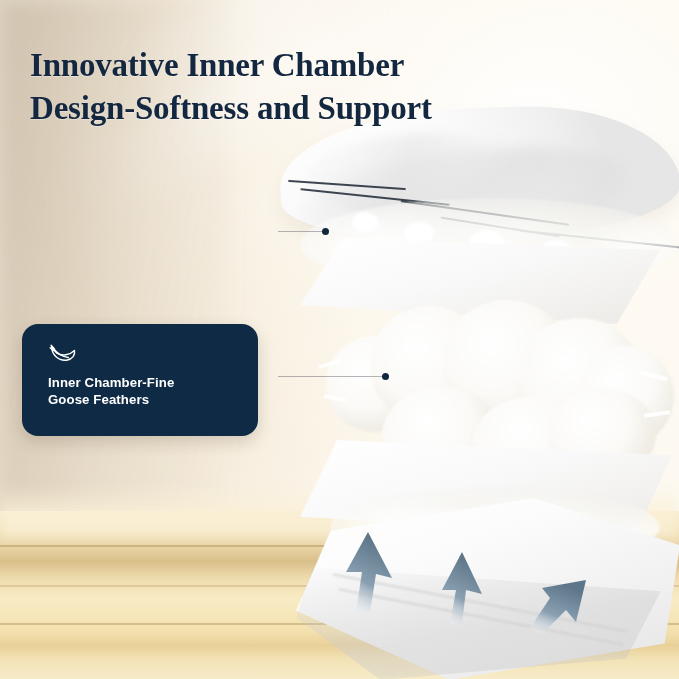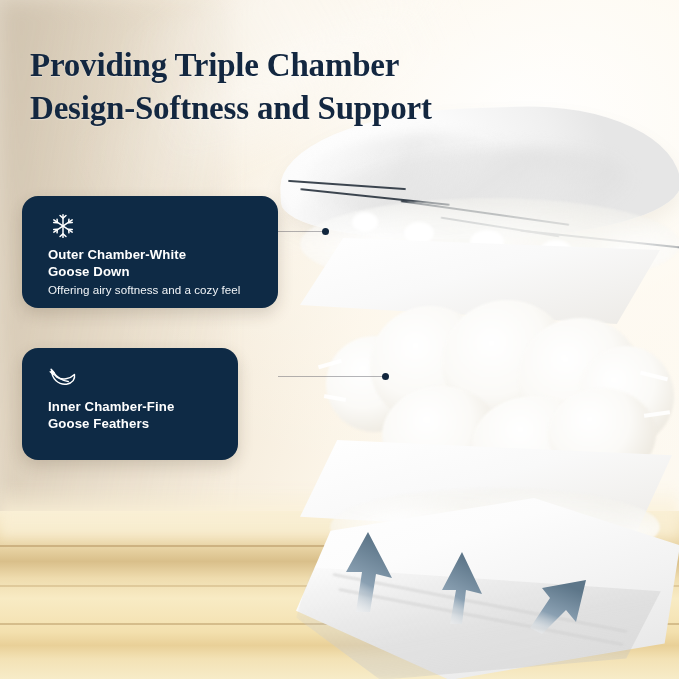--- a/index.html
+++ b/index.html
@@ -220,21 +220,21 @@
   .card {
     position: absolute;
     background: #0e2a45;
     border-radius: 16px;
     box-shadow: 0 6px 16px rgba(60,45,25,0.18);
     color: #ffffff;
     box-sizing: border-box;
     padding: 16px 18px 16px 26px;
   }
   .card-1 { left: 22px; top: 196px;  width: 256px; height: 112px; }
-  .card-2 { left: 22px; top: 348px;  width: 216px; height: 112px; }
+  .card-2 { left: 22px; top: 324px;  width: 236px; height: 112px; }
 
   .card-icon { width: 30px; height: 28px; display: block; margin-bottom: 7px; }
   .card-title {
     font-size: 13.2px;
     font-weight: bold;
     line-height: 1.25;
     letter-spacing: 0.1px;
     white-space: pre-line;
     margin: 0 0 2px 0;
   }
@@ -354,46 +354,28 @@
         <linearGradient id="ag3" x1="0" y1="1" x2="0.4" y2="0">
           <stop offset="0%" stop-color="#ffffff" stop-opacity="0.25"></stop>
           <stop offset="45%" stop-color="#8aa0b2"></stop>
           <stop offset="100%" stop-color="#5d7689"></stop>
         </linearGradient>
       </defs>
       <path d="M6 70 L26 40 L18 30 L62 22 L52 64 L42 52 L18 76 Z" fill="url(#ag3)"></path>
     </svg>
   </div>
 
-  <h1 class="title">Providing Triple Chamber
+  <h1 class="title">Innovative Inner Chamber
 Design-Softness and Support</h1>
 
   <div class="connector conn-1"></div>
   <div class="conn-dot dot-1"></div>
   <div class="connector conn-2"></div>
   <div class="conn-dot dot-2"></div>
 
-  <div class="card card-1">
-    <svg class="card-icon" viewBox="0 0 32 32">
-      <g stroke="#ffffff" stroke-width="1.7" stroke-linecap="round" fill="none">
-        <line x1="16" y1="3" x2="16" y2="29"></line>
-        <line x1="5.5" y1="9" x2="26.5" y2="23"></line>
-        <line x1="5.5" y1="23" x2="26.5" y2="9"></line>
-        <path d="M16 7 L12.6 4 M16 7 L19.4 4"></path>
-        <path d="M16 25 L12.6 28 M16 25 L19.4 28"></path>
-        <path d="M9.6 12.4 L5.4 12.0 M9.6 12.4 L9.2 8.2"></path>
-        <path d="M22.4 19.6 L26.6 20.0 M22.4 19.6 L22.8 23.8"></path>
-        <path d="M22.4 12.4 L26.6 12.0 M22.4 12.4 L22.8 8.2"></path>
-        <path d="M9.6 19.6 L5.4 20.0 M9.6 19.6 L9.2 23.8"></path>
-      </g>
-    </svg>
-    <p class="card-title">Outer Chamber-White
-Goose Down</p>
-    <p class="card-sub">Offering airy softness and a cozy feel</p>
-  </div>
 
   <div class="card card-2">
     <svg class="card-icon" viewBox="0 0 34 26">
       <g stroke="#ffffff" stroke-width="1.6" fill="none" stroke-linecap="round" stroke-linejoin="round">
         <path d="M4 4 C4 14, 12 21, 21 20 C28 19, 31 14, 30 9 C25 14, 16 16, 10 12 C7 10, 5 7, 4 4 Z"></path>
         <path d="M5 5 C9 11, 15 16, 23 17"></path>
         <path d="M3.5 3 L7 7"></path>
         <path d="M2.5 6 L6 9"></path>
       </g>
     </svg>

